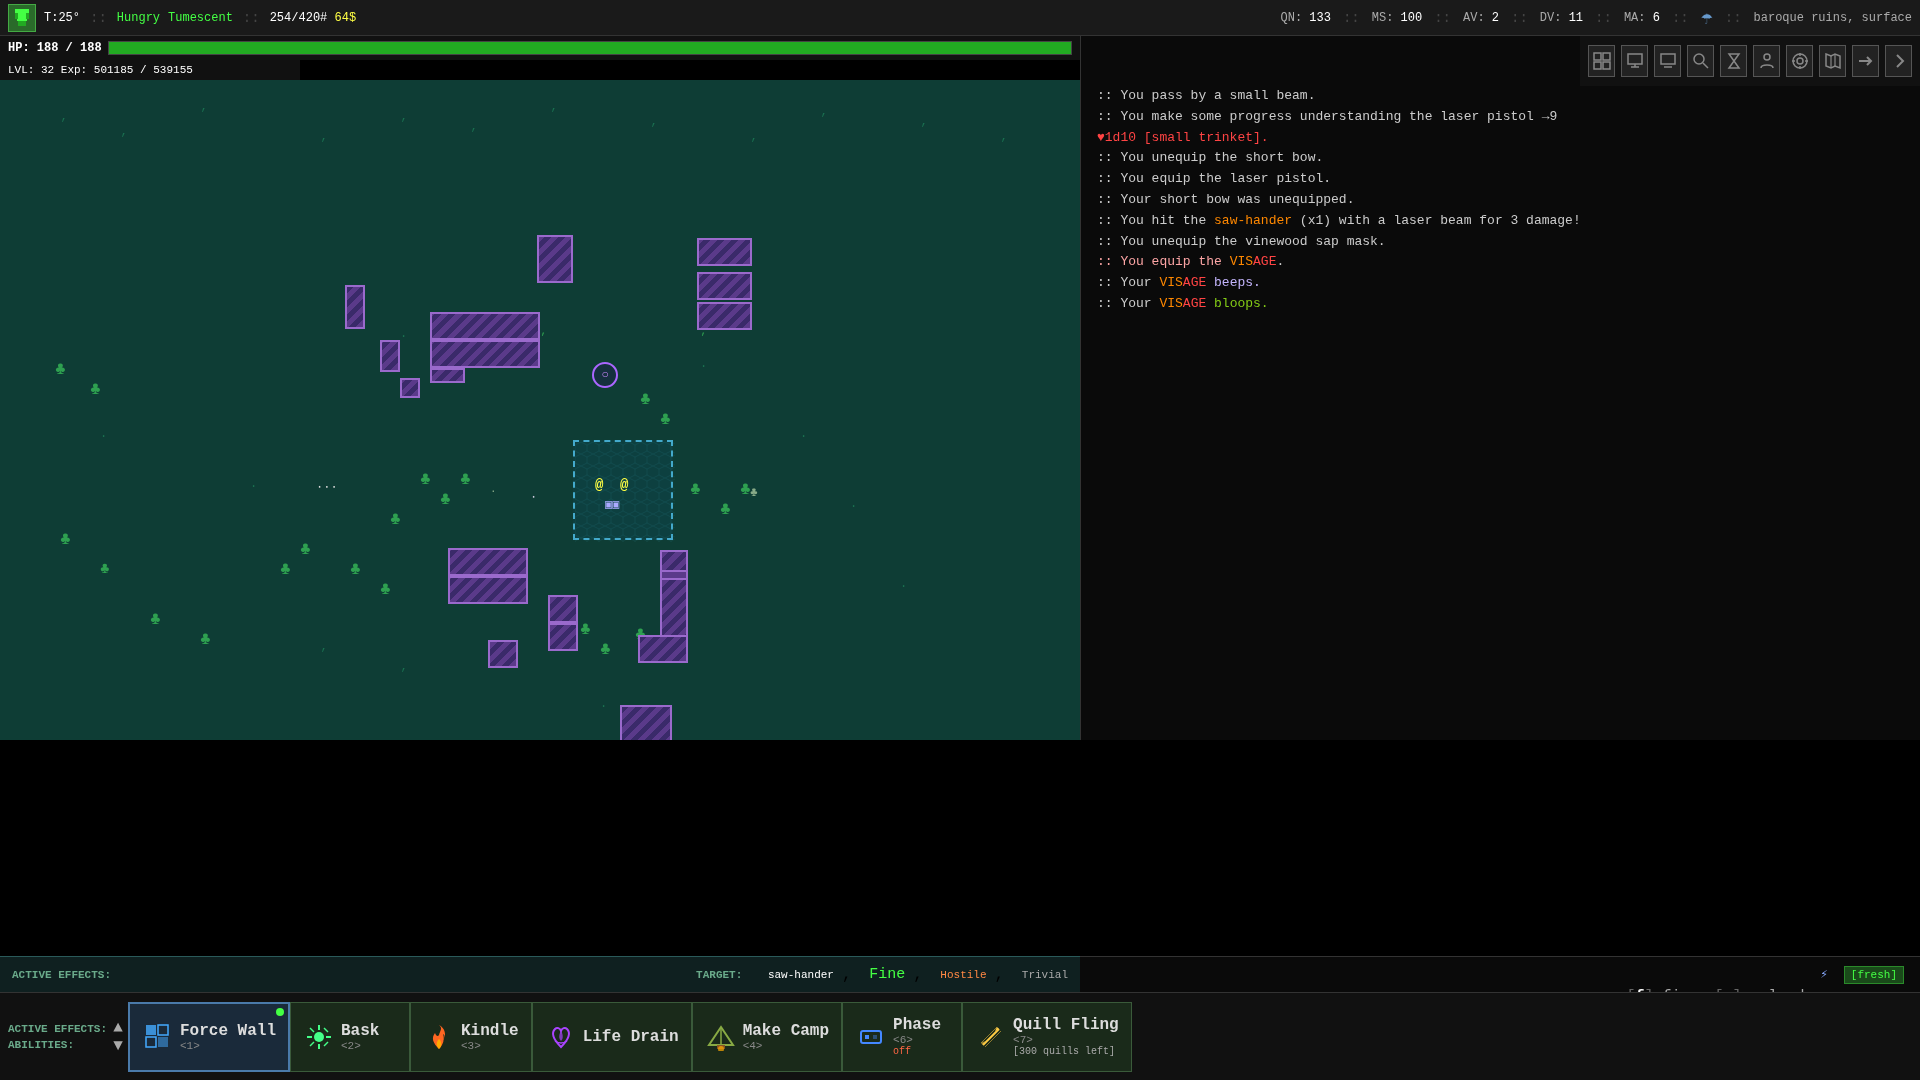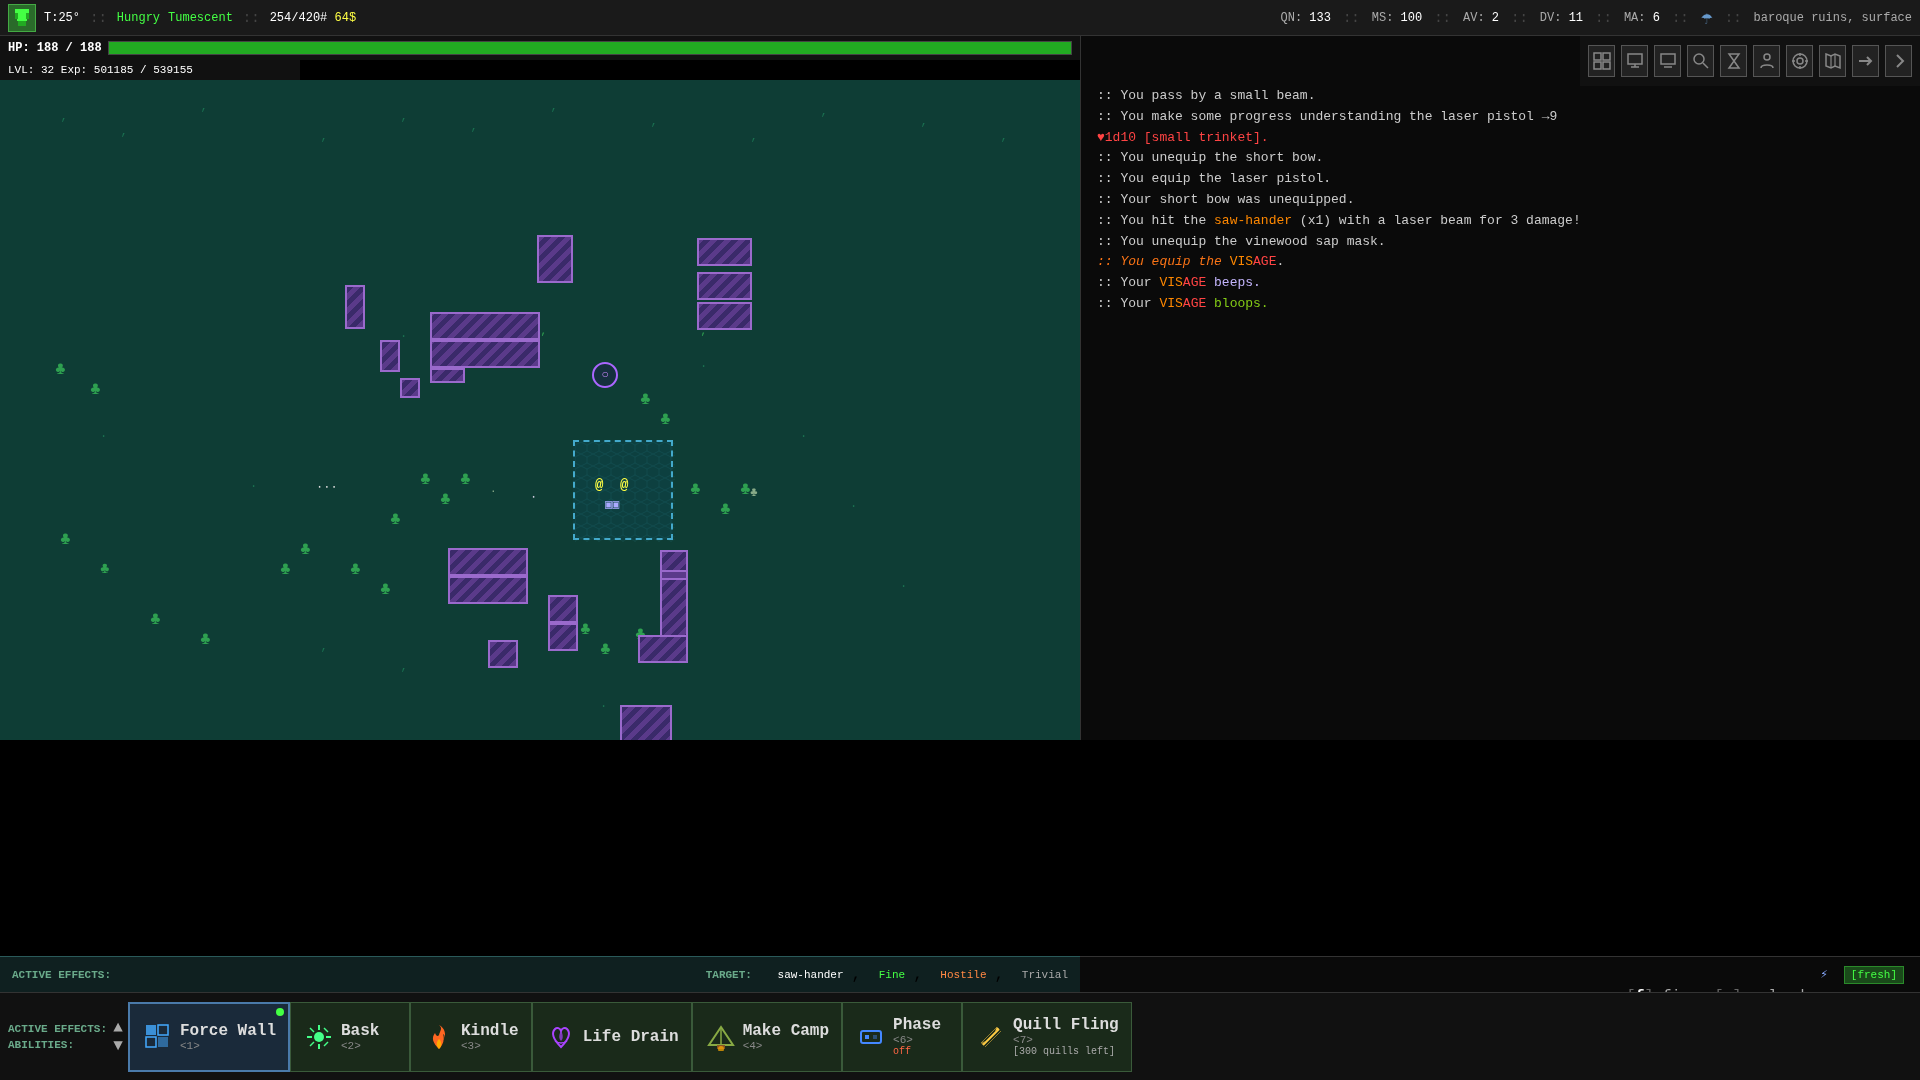--- a/index.html
+++ b/index.html
@@ -142,21 +142,21 @@
       background: #0f2020;
       border-top: 1px solid #2a5a5a;
       display: flex;
       align-items: center;
       padding: 0 12px;
       gap: 8px;
       z-index: 10;
     }
     .status-label { color: #6aaa8a; font-size: 11px; font-weight: bold; }
     .status-target { color: #fff; font-size: 11px; }
-    .status-fine { color: #44ff44; font-size: 11px; }
+    .status-fine { color: #44ff44; font-size: 15px; }
     .status-hostile { color: #ff8844; font-size: 11px; }
     .status-trivial { color: #aaaaaa; font-size: 11px; }
 
     
     #bottom-right-status {
       position: absolute;
       bottom: 88px; right: 0;
       width: 840px;
       height: 36px;
       background: #0a0a0a;
@@ -549,21 +549,21 @@
 
 <div id="right-panel">
 <div class="msg-line"><span style="color: rgb(204, 204, 204);">:: You pass by a small beam.</span></div>
     <div class="msg-line"><span style="color: rgb(204, 204, 204);">:: You make some progress understanding the laser pistol →9</span></div>
     <div class="msg-line"><span style="color: rgb(255, 68, 68);">♥1d10 [small trinket].</span></div>
     <div class="msg-line"><span style="color: rgb(204, 204, 204);">:: You unequip the short bow.</span></div>
     <div class="msg-line"><span style="color: rgb(204, 204, 204);">:: You equip the laser pistol.</span></div>
     <div class="msg-line"><span style="color: rgb(204, 204, 204);">:: Your short bow was unequipped.</span></div>
     <div class="msg-line"><span style="color: rgb(204, 204, 204);">:: You hit the </span><span style="color: rgb(255, 136, 0);">saw-hander</span><span style="color: rgb(204, 204, 204);"> (x1) with a laser beam for 3 damage!</span></div>
     <div class="msg-line"><span style="color: rgb(204, 204, 204);">:: You unequip the vinewood sap mask.</span></div>
-    <div class="msg-line"><span style="color: #f97316; font-style: italic;">:: You equip the </span><span style="color: rgb(255, 136, 0);">VIS</span><span style="color: rgb(255, 68, 68);">AGE</span><span style="color: rgb(204, 204, 204);">.</span></div>
+    <div class="msg-line"><span style="color: #fca5a5;">:: You equip the </span><span style="color: rgb(255, 136, 0);">VIS</span><span style="color: rgb(255, 68, 68);">AGE</span><span style="color: rgb(204, 204, 204);">.</span></div>
     <div class="msg-line"><span style="color: rgb(204, 204, 204);">:: Your </span><span style="color: rgb(255, 136, 0);">VIS</span><span style="color: rgb(255, 68, 68);">AGE</span><span style="color: #c4b5fd;"> beeps.</span></div>
     <div class="msg-line"><span style="color: rgb(204, 204, 204);">:: Your </span><span style="color: rgb(255, 136, 0);">VIS</span><span style="color: rgb(255, 68, 68);">AGE</span><span style="color: #84cc16;"> bloops.</span></div>
   </div>
 
 <div id="bottom-status">
   <span class="status-label">ACTIVE EFFECTS:</span>
   <span style="flex:1"></span>
   <span class="status-label">TARGET:</span>&nbsp;
   <span class="status-target">saw-hander</span>,&nbsp;
   <span class="status-fine">Fine</span>,&nbsp;

